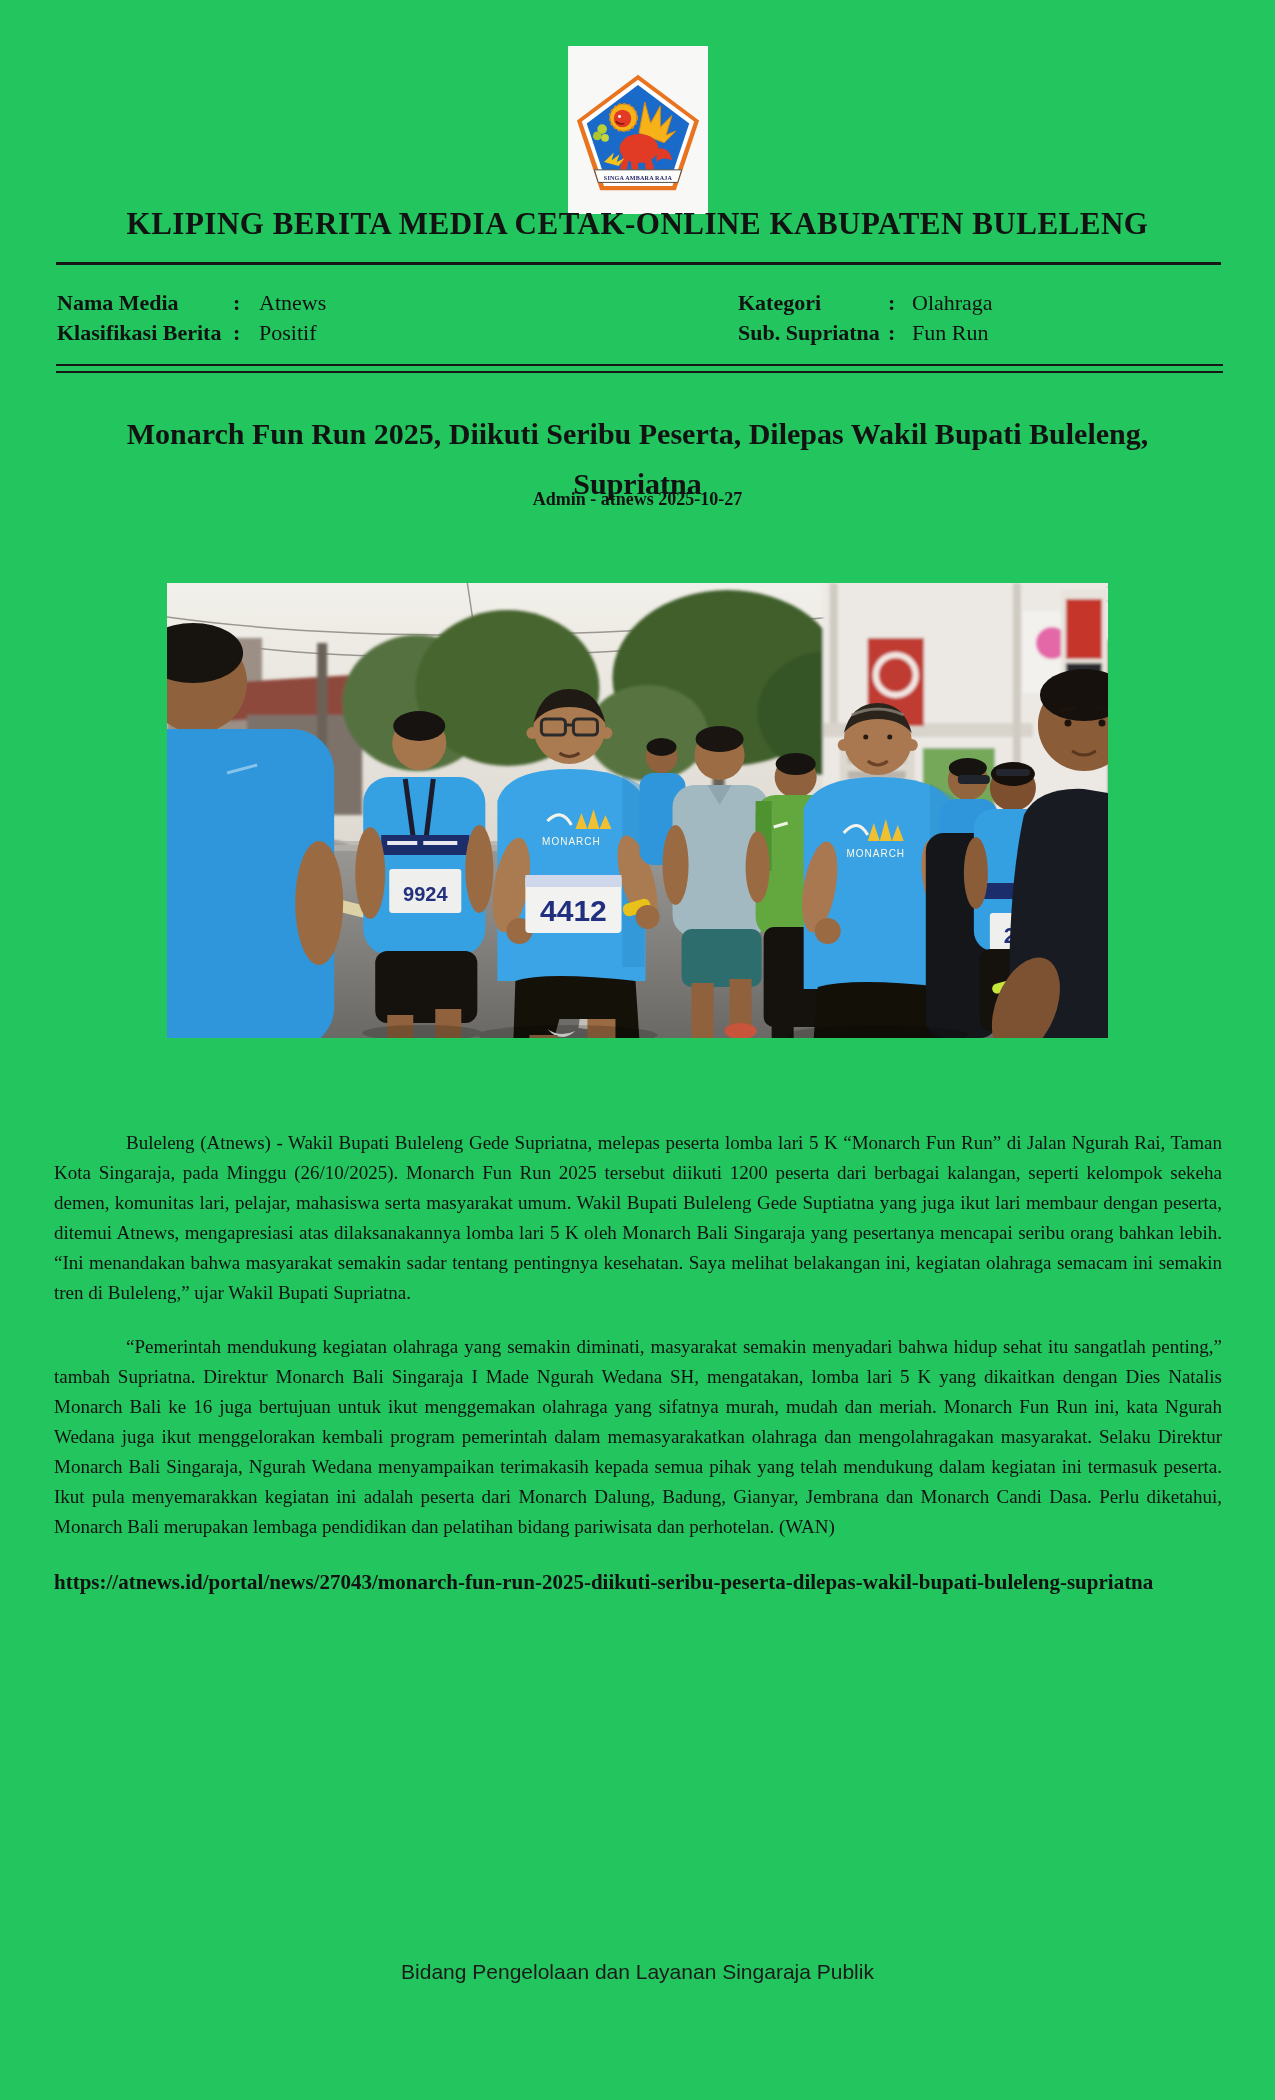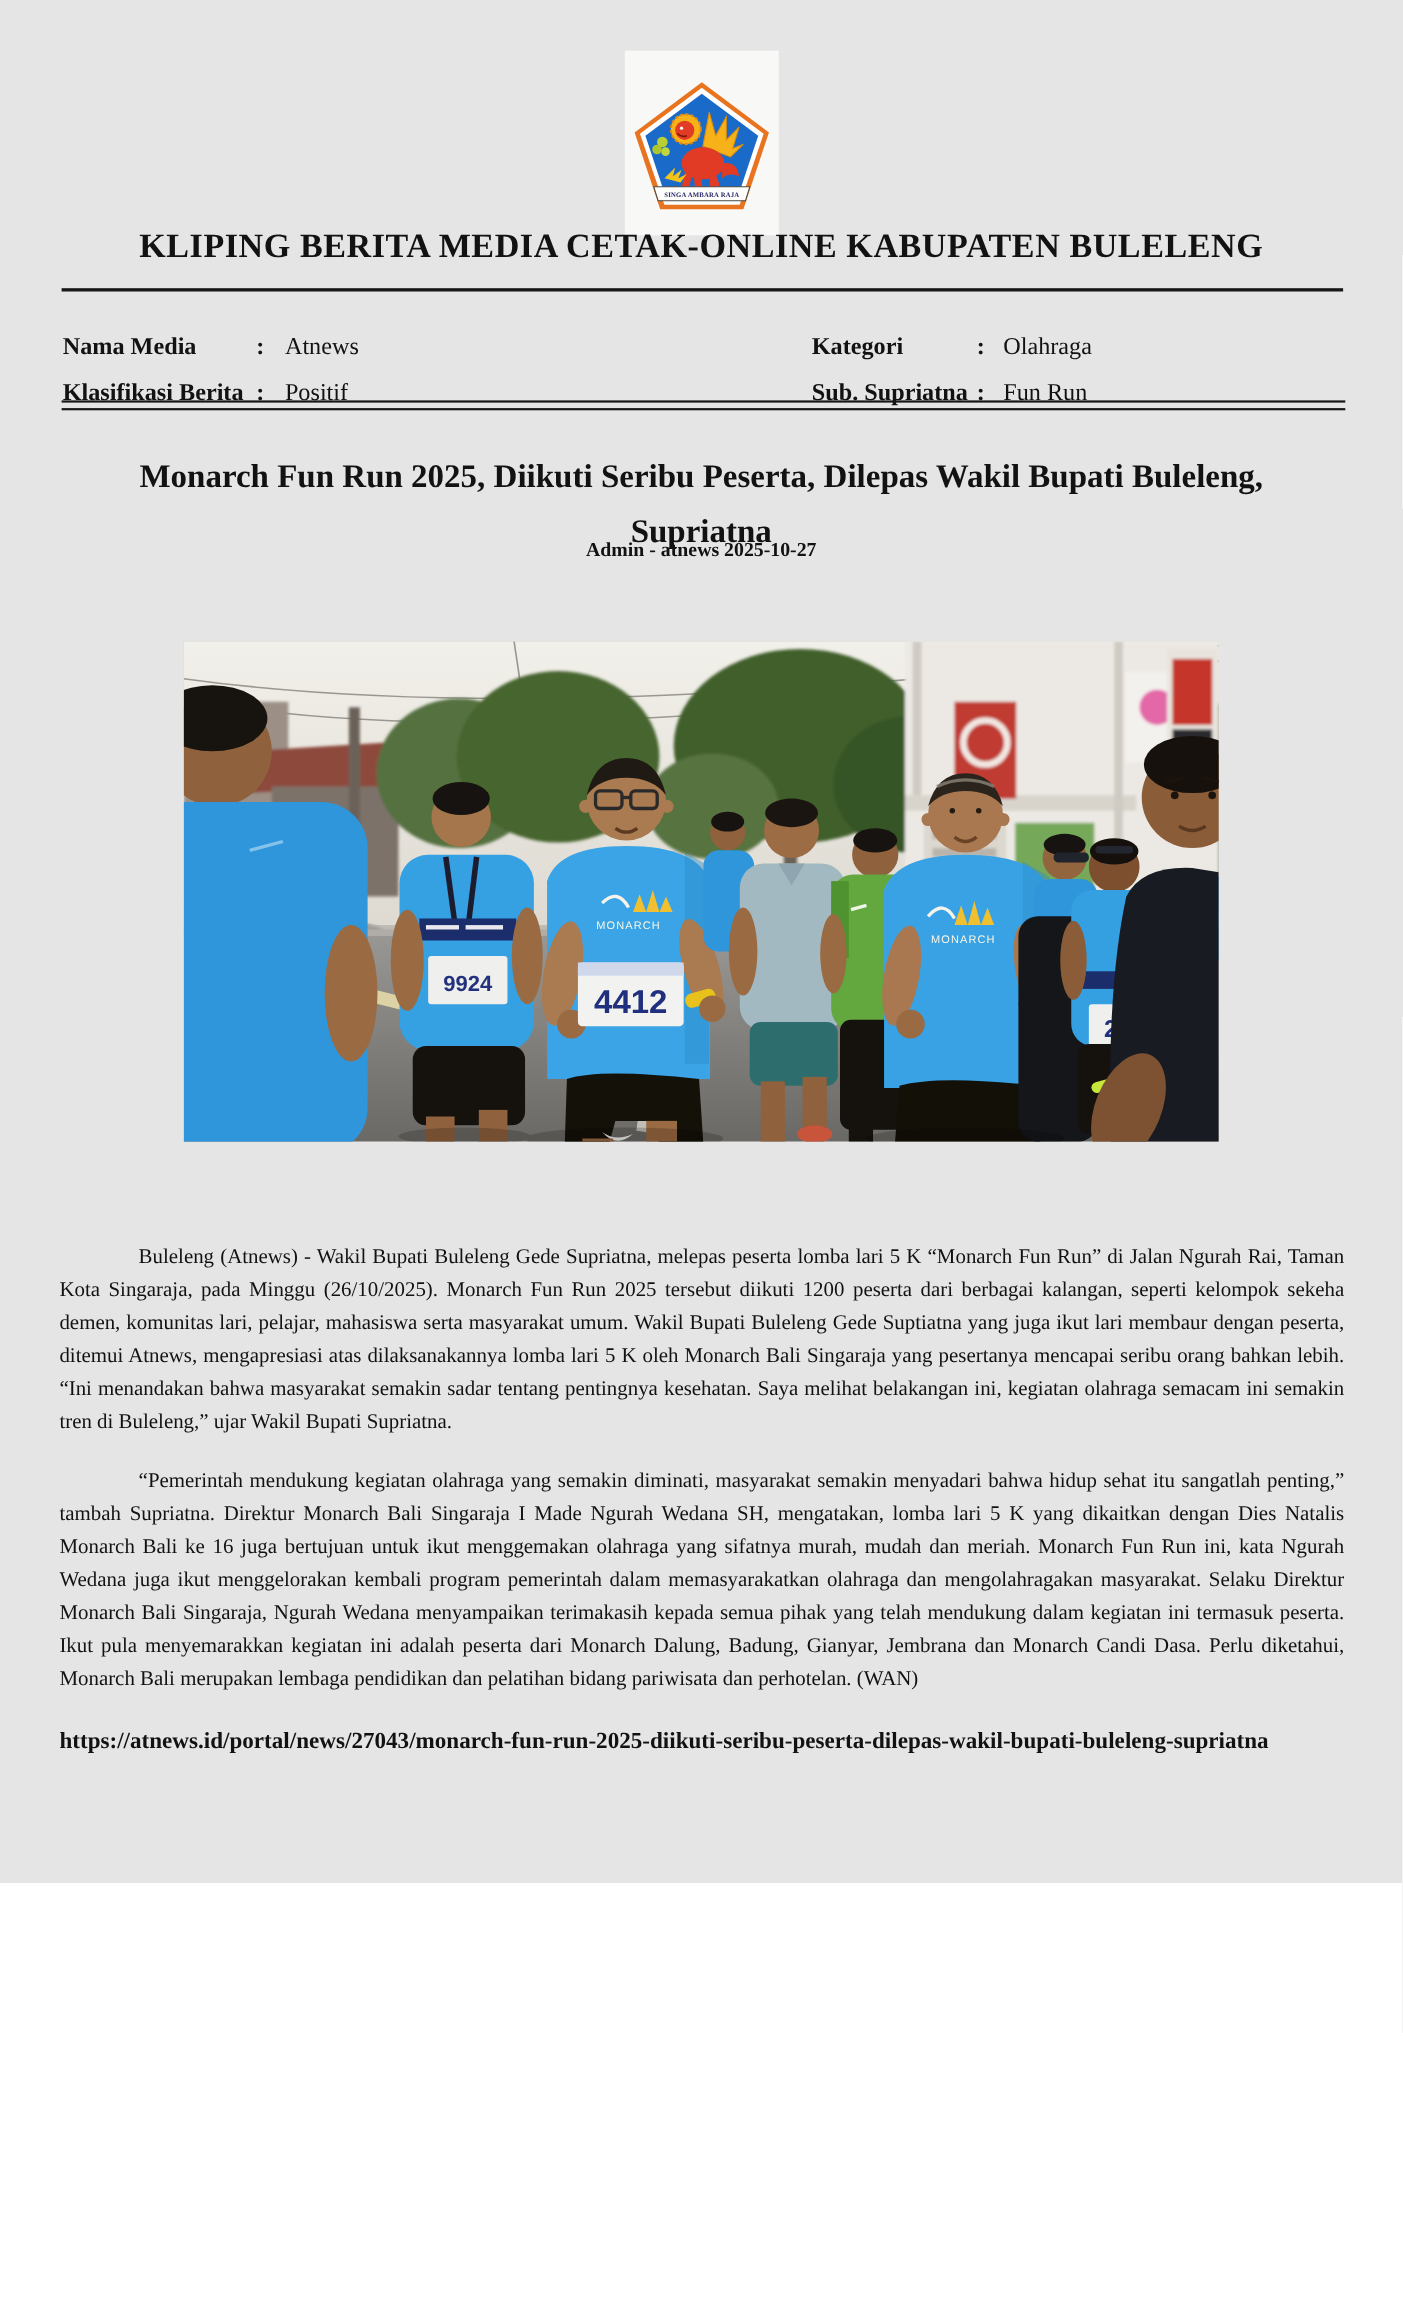--- a/index.html
+++ b/index.html
@@ -1,19 +1,19 @@
 <!DOCTYPE html>
 <html><head>
 <meta charset="utf-8">
 <style>
   html,body{margin:0;padding:0;background:#ffffff;}
   .page{
     position:relative;
-    width:1275px;height:1712px;
-    background:#e5e5e5;
+    width:1275px;height:2100px;
+    background:#22c55e;
     font-family:"Liberation Serif", serif;
     color:#121212;
     overflow:hidden;
   }
   
   .logo-box{
     position:absolute;top:46px;left:50%;transform:translateX(-50%);
     width:140px;height:168px;background:#f8f8f7;
     display:flex;justify-content:center;align-items:flex-start;
     padding-top:26px;box-sizing:border-box;
@@ -21,23 +21,23 @@
   .kliping-title{
     position:absolute;top:206px;left:0;width:100%;
     text-align:center;font-size:31px;font-weight:bold;
     letter-spacing:0.5px;margin:0;
   }
   .rule-1{
     position:absolute;top:262px;left:56px;right:54px;
     height:3px;background:#171717;
   }
   .meta{
-    position:absolute;top:300px;left:57px;right:50px;
+    position:absolute;top:288px;left:57px;right:50px;
     display:grid;grid-template-columns:681px 1fr;
-    row-gap:12px;font-size:22px;line-height:30px;
+    row-gap:0;font-size:22px;line-height:30px;
   }
   .meta-row{display:grid;align-items:baseline;}
   .meta-row.left{grid-template-columns:176px 26px 1fr;}
   .meta-row.right{grid-template-columns:150px 24px 1fr;}
   .meta-label{font-weight:bold;}
   .meta-colon{font-weight:bold;}
   .meta-value{font-weight:normal;}
   .rule-2{
     position:absolute;top:364px;left:56px;right:52px;
     height:5px;border-top:2px solid #171717;border-bottom:2px solid #171717;

